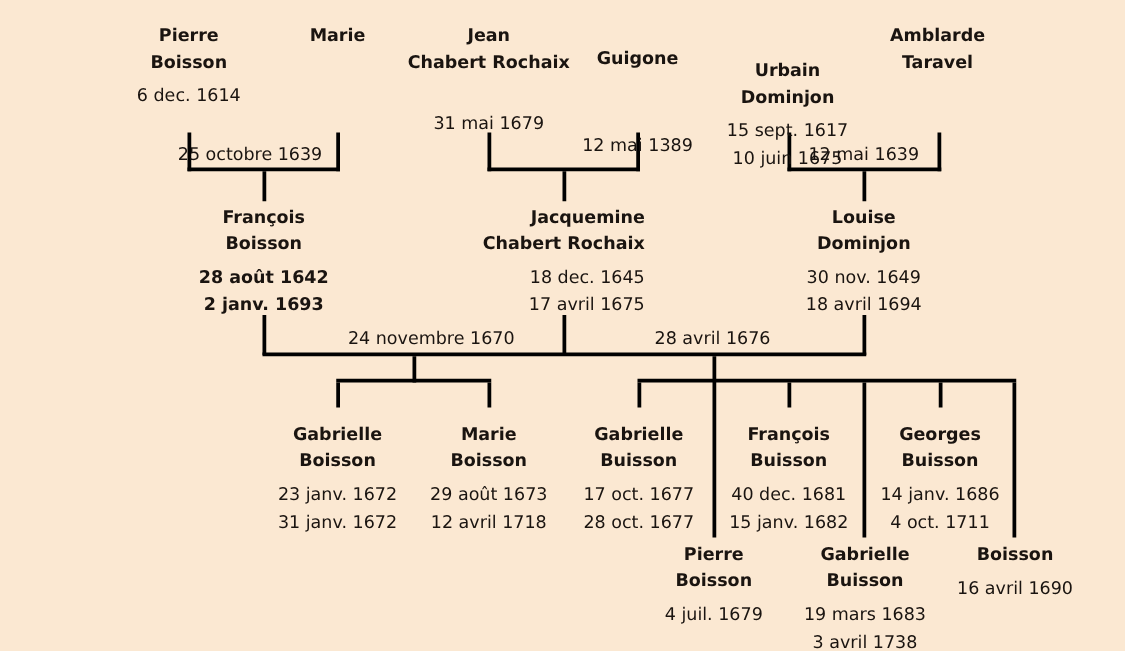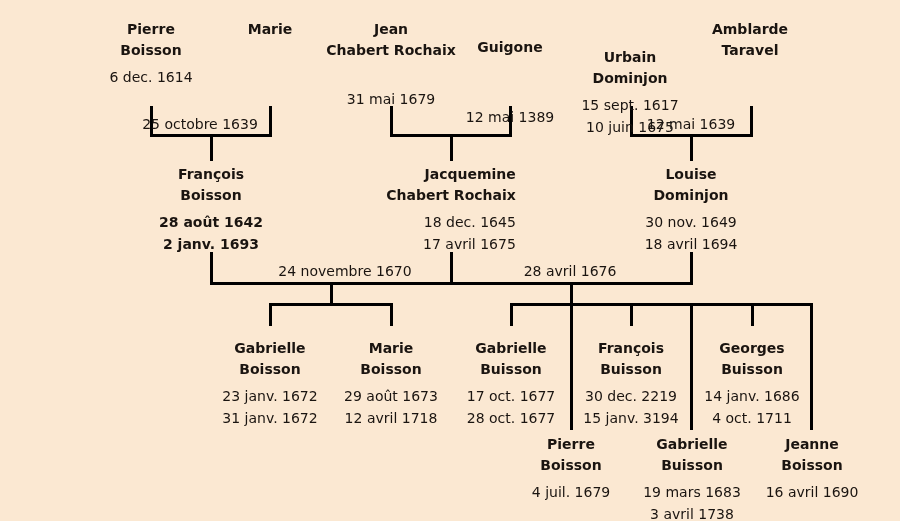--- a/index.html
+++ b/index.html
@@ -201,22 +201,22 @@
       <div>28 oct. 1677</div>
     </div>
   </div>
 
   <div class="person" style="left:631px;top:338px;">
     <div class="pname">
       <div>François</div>
       <div>Buisson</div>
     </div>
     <div class="pdates">
-      <div>30 dec. 2219</div>
-      <div>15 janv. 3194</div>
+      <div>40 dec. 1681</div>
+      <div>15 janv. 1682</div>
     </div>
   </div>
 
   <div class="person" style="left:752px;top:338px;">
     <div class="pname">
       <div>Georges</div>
       <div>Buisson</div>
     </div>
     <div class="pdates">
       <div>14 janv. 1686</div>
@@ -241,21 +241,20 @@
       <div>Buisson</div>
     </div>
     <div class="pdates">
       <div>19 mars 1683</div>
       <div>3 avril 1738</div>
     </div>
   </div>
 
   <div class="person" style="left:812px;top:434px;">
     <div class="pname">
-      <div>Jeanne</div>
       <div>Boisson</div>
     </div>
     <div class="pdates">
       <div>16 avril 1690</div>
       <div></div>
     </div>
   </div>
 
 </div>
 

